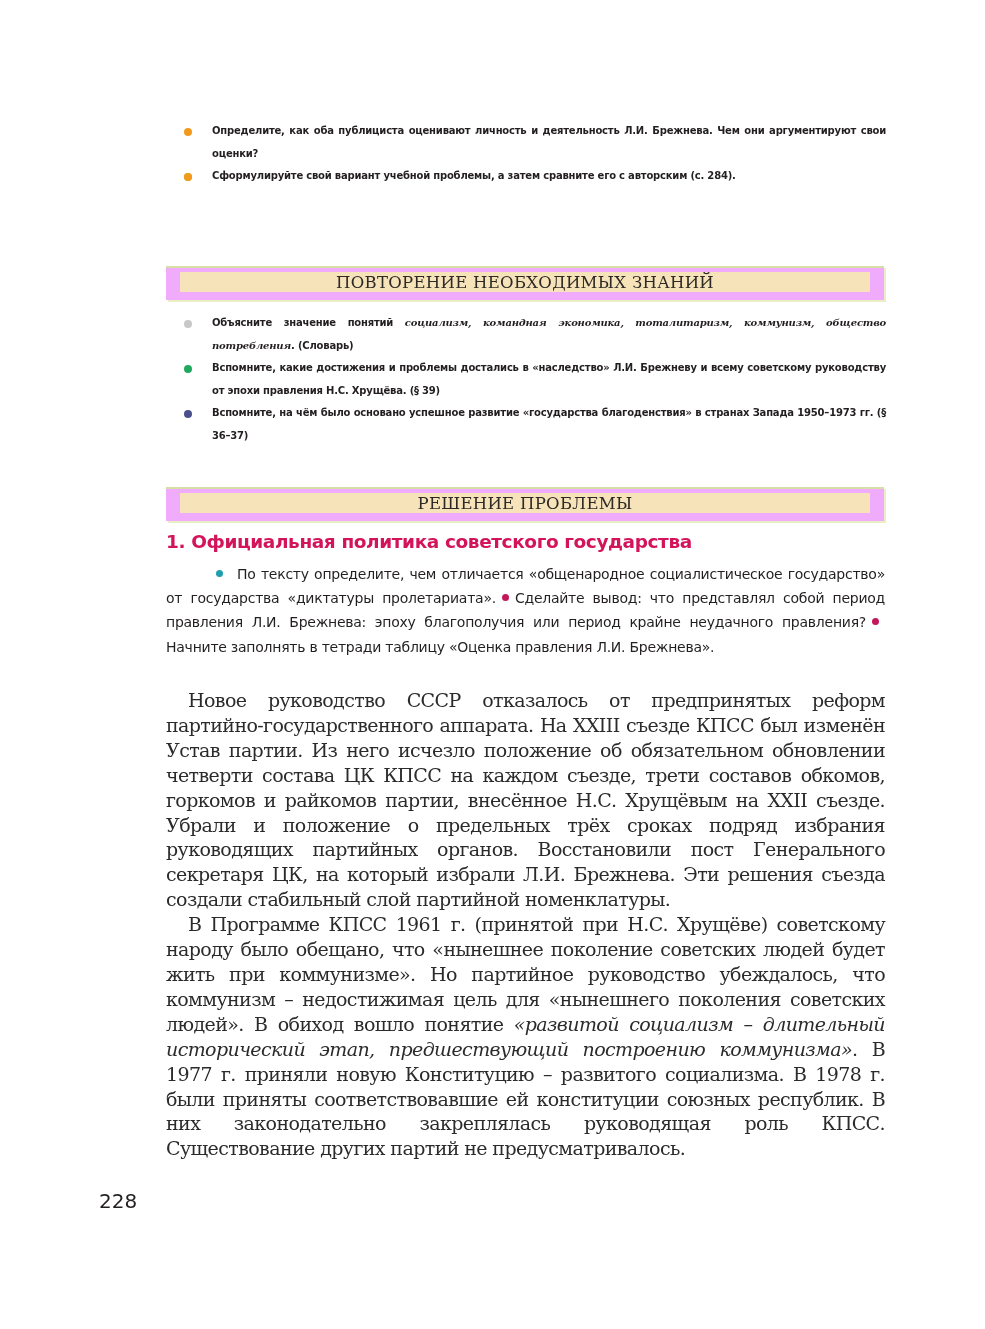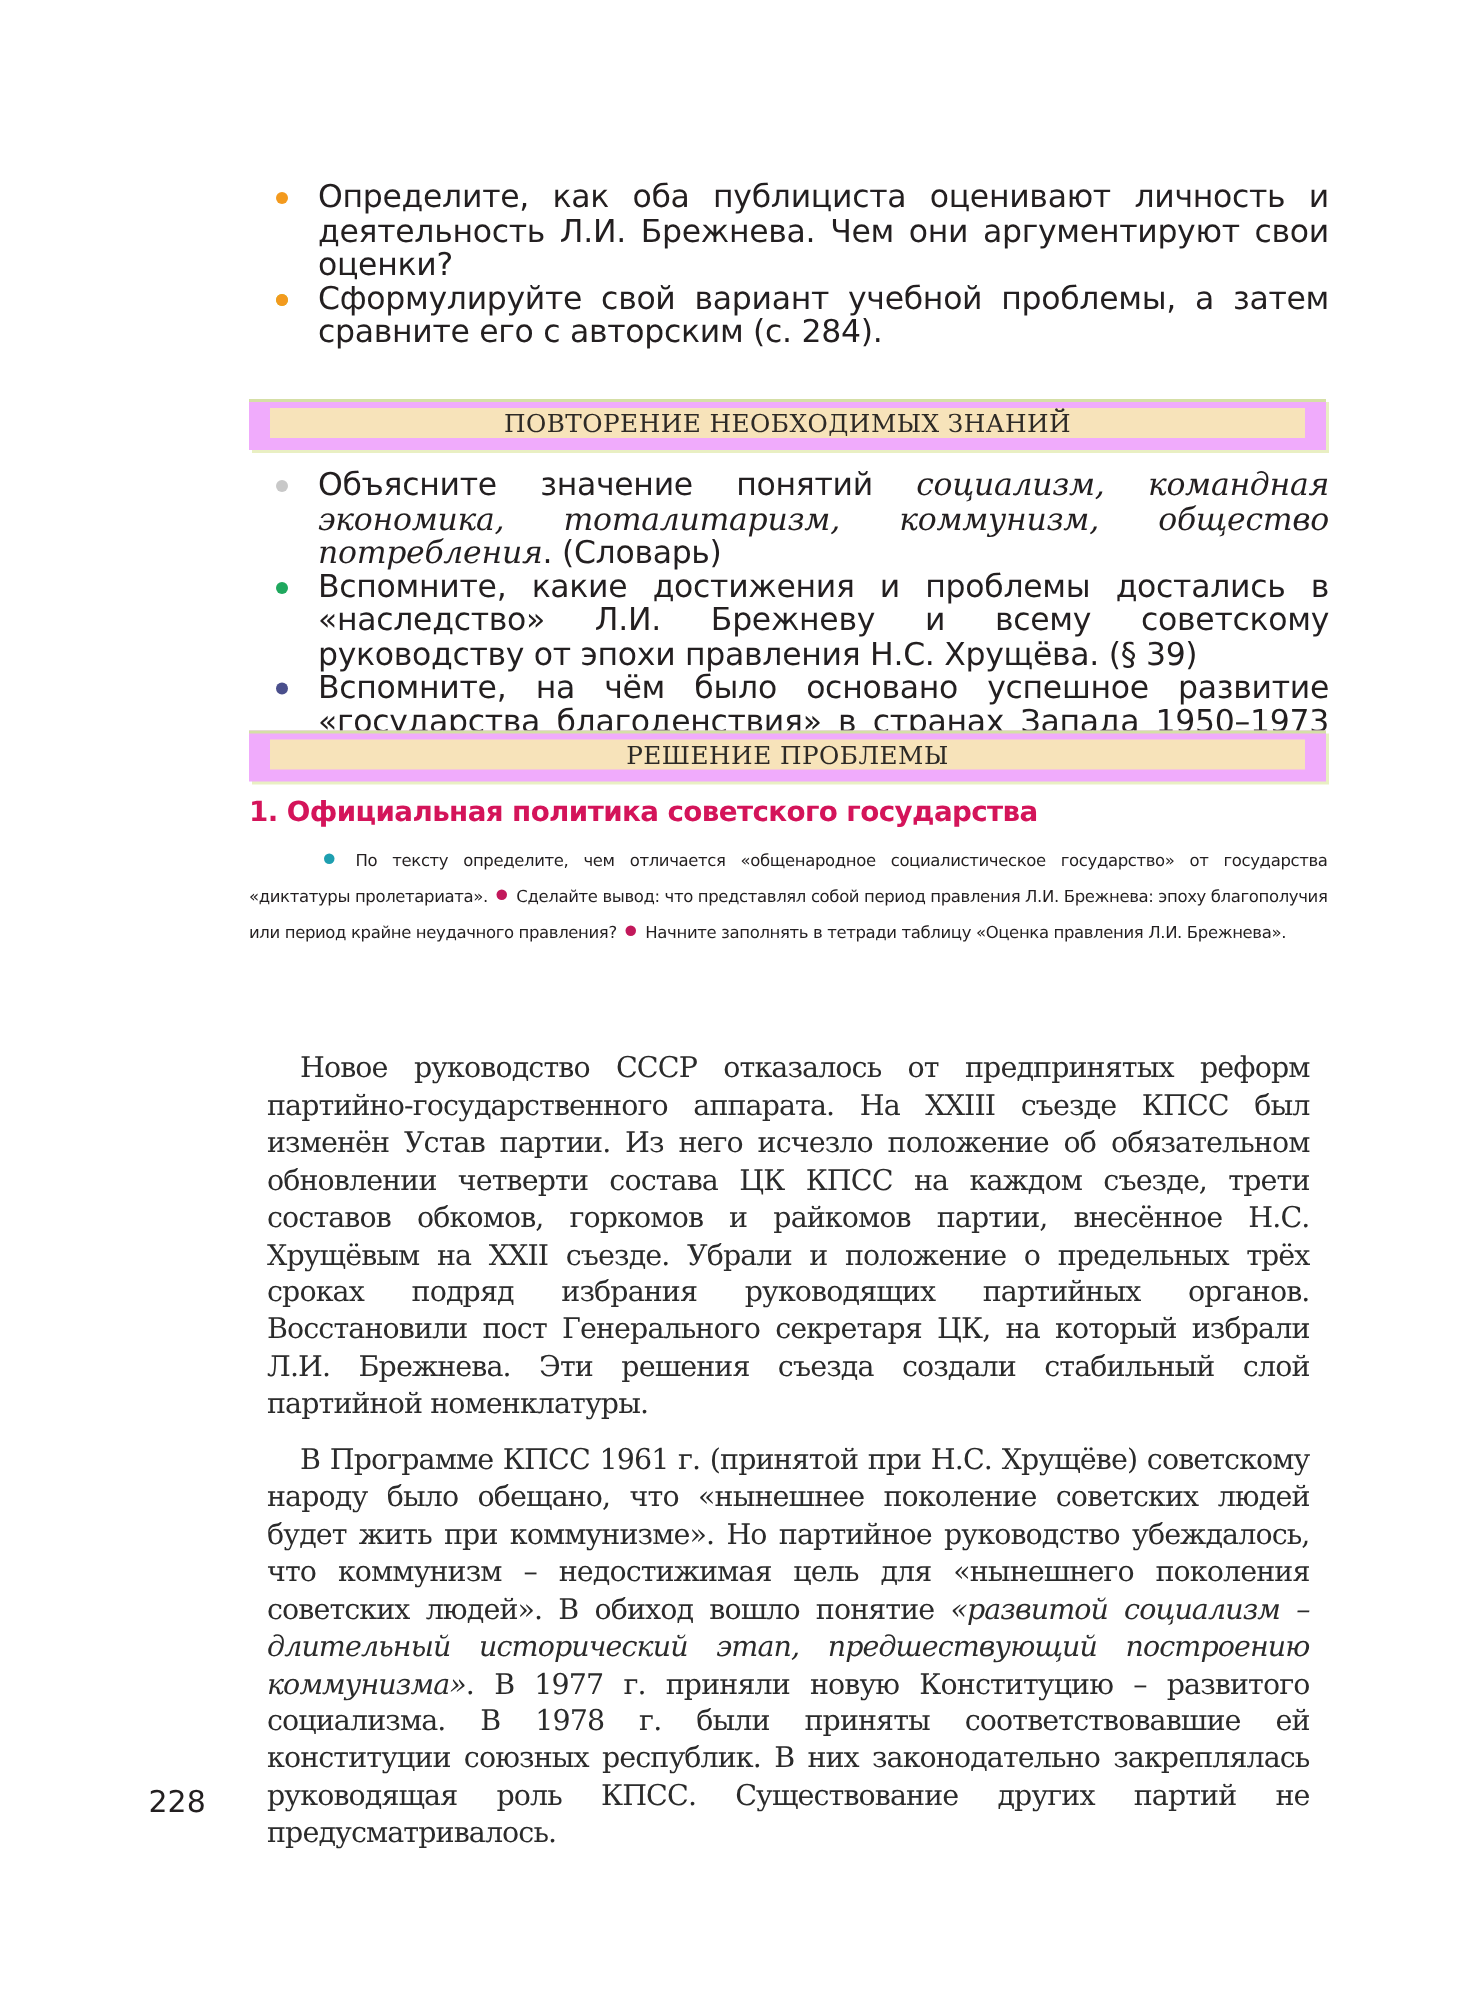--- a/index.html
+++ b/index.html
@@ -1,35 +1,35 @@
 <!DOCTYPE html>
 <html><head>
   <meta charset="utf-8">
   <style>
     html, body { margin: 0; padding: 0; background: #ffffff; }
     body { width: 985px; height: 1329px; position: relative; overflow: hidden; color: #231f20; }
     .sans { font-family: "DejaVu Sans", "Liberation Sans", sans-serif; }
     .serif { font-family: "DejaVu Serif", "Liberation Serif", serif; }
 
     .bullets { position: absolute; left: 182px; width: 704px; margin: 0; padding: 0; list-style: none; }
-    .bullets li { position: relative; padding-left: 30px; font-size: 21px; line-height: 22.5px; text-align: justify; letter-spacing: -0.2px; }
+    .bullets li { position: relative; padding-left: 30px; font-size: 10px; line-height: 22.5px; text-align: justify; letter-spacing: -0.2px; font-weight: bold; }
     .dot { position: absolute; left: 2px; top: 8px; width: 8px; height: 8px; border-radius: 50%; }
 
     .banner { position: absolute; left: 166px; width: 718px; height: 32px; background: #f0abfc; border-top: 2px solid #d5dfa6; box-shadow: 2px 2px 0 #e9efc3; }
     .banner-inner { position: absolute; left: 14px; right: 14px; top: 4px; height: 20px; background: #f7e3ba; }
     .banner-title { position: absolute; left: 0; right: 0; top: 5px; text-align: center; font-size: 16.5px; letter-spacing: 0.3px; color: #2d2a26; }
 
     .section-heading { position: absolute; left: 166px; top: 531px; font-size: 18.5px; font-weight: bold; color: #d4145a; letter-spacing: -0.4px; }
 
-    .task { position: absolute; left: 213px; top: 562px; width: 672px; font-size: 11px; line-height: 24.2px; text-align: justify; letter-spacing: -0.25px; }
+    .task { position: absolute; left: 213px; top: 562px; width: 672px; font-size: 14px; line-height: 24.2px; text-align: justify; letter-spacing: -0.25px; }
     .task .idot { display: inline-block; width: 7px; height: 7px; border-radius: 50%; vertical-align: middle; margin: 0 6px 3px 6px; }
     .task .first-dot { margin-left: 16px; margin-right: 14px; }
 
     .body-text { position: absolute; left: 166px; width: 719px; font-size: 19px; line-height: 24.9px; text-align: justify; letter-spacing: -0.6px; color: #2b2b2b; }
-    .body-text p { margin: 12px; text-indent: 22px; }
+    .body-text p { margin: 0; text-indent: 22px; }
     .body-text em { font-style: italic; }
 
     .page-number { position: absolute; left: 99px; top: 1189px; font-size: 20px; color: #231f20; }
   </style>
 </head>
 <body>
 
 <ul class="bullets sans" style="top:120px;">
   <li>
     <span class="dot" style="background:#f39a1e;"></span>

